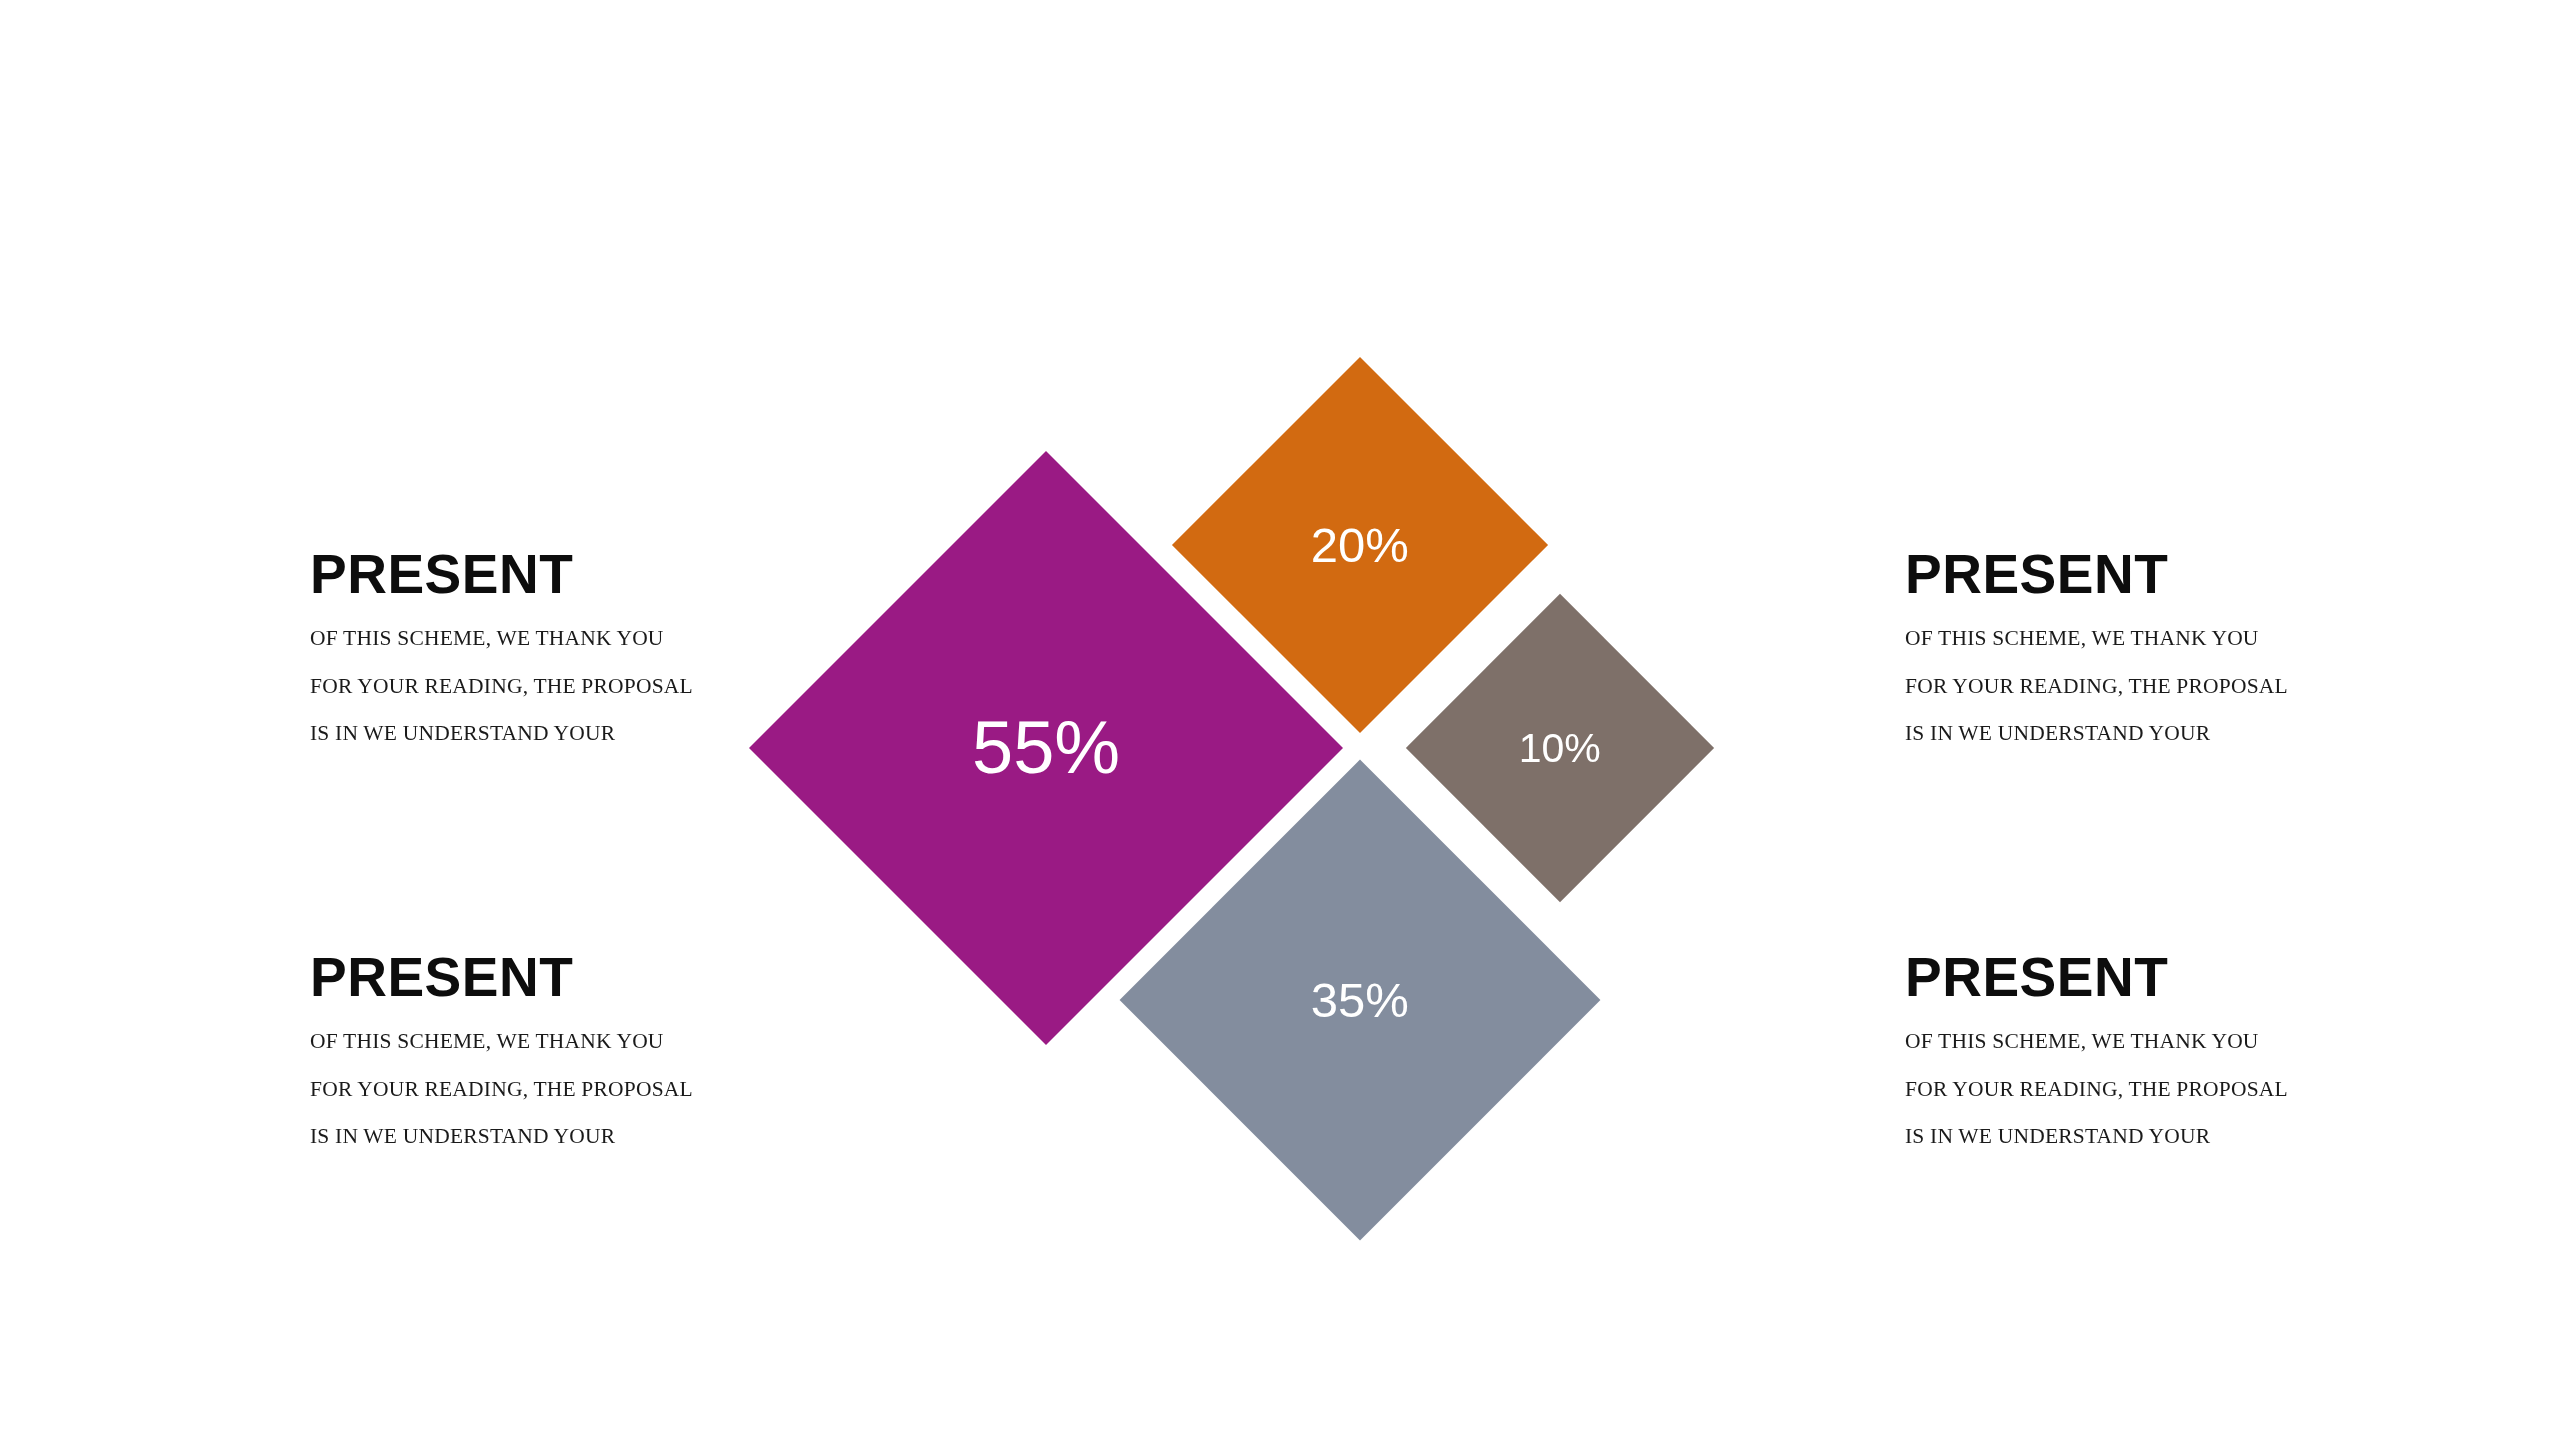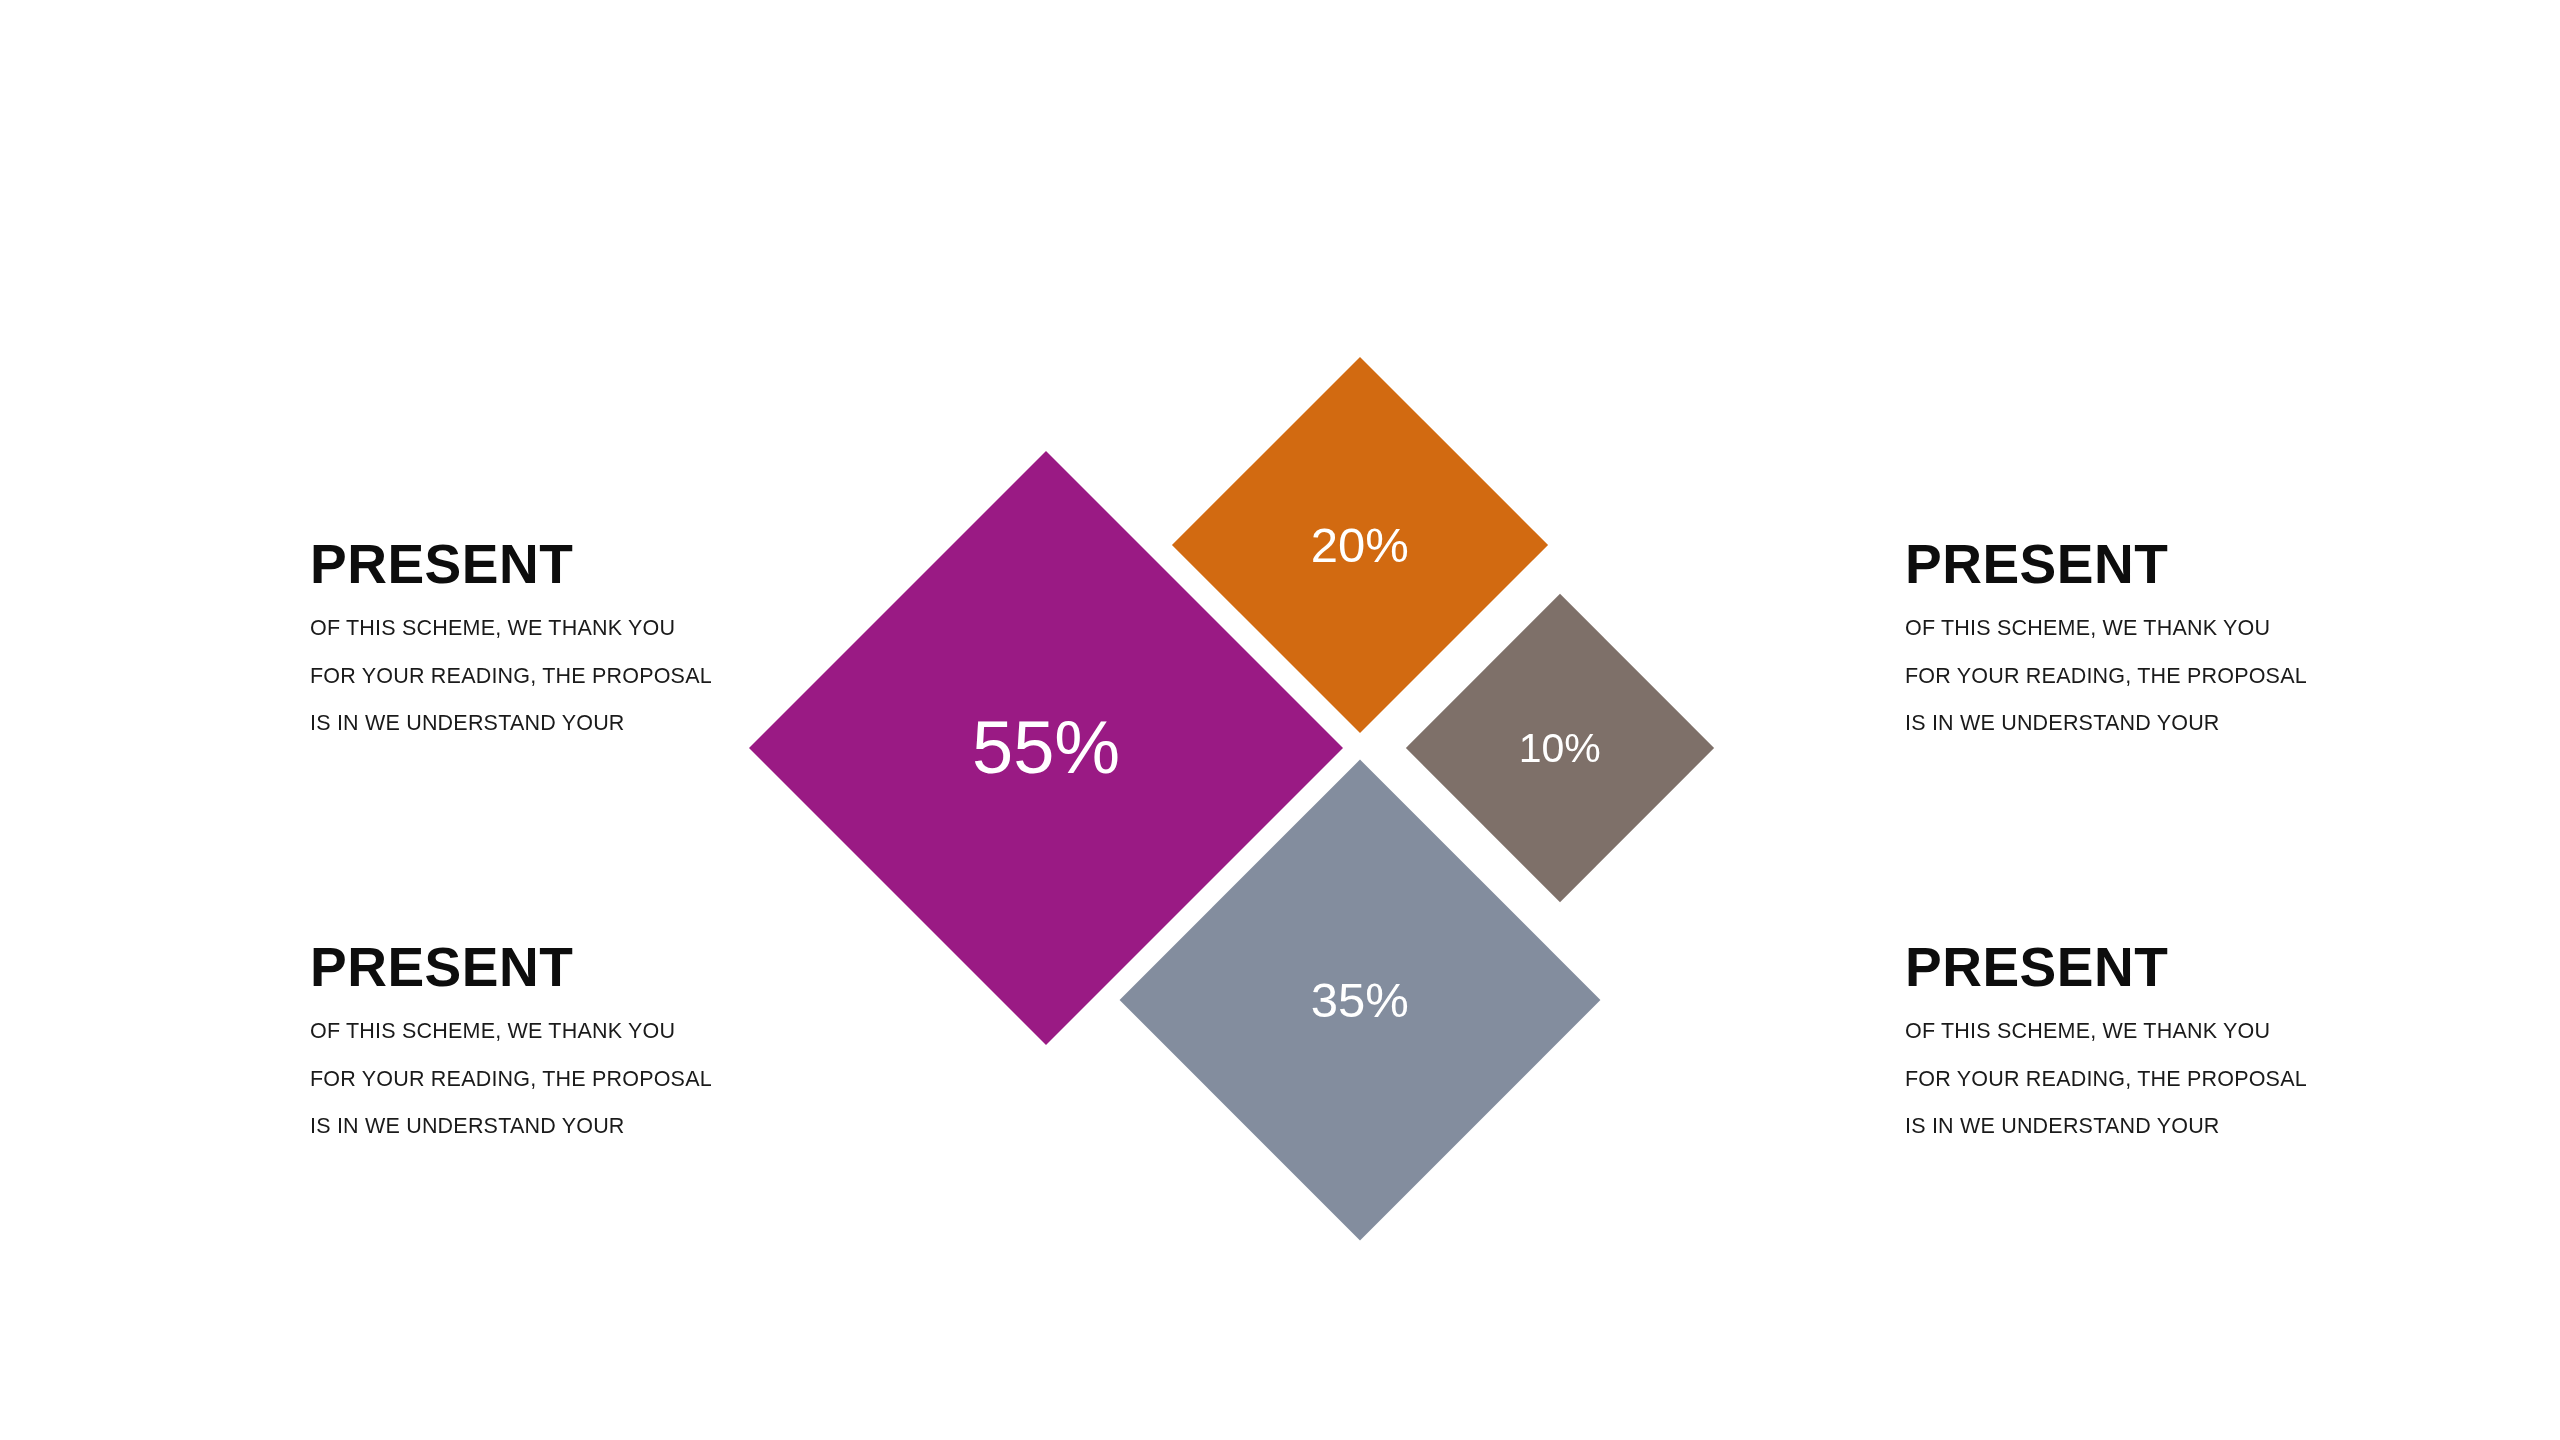--- a/index.html
+++ b/index.html
@@ -27,25 +27,25 @@
     position: absolute;
     width: 430px;
   }
   .text-block .heading {
     font-family: "Liberation Sans", sans-serif;
     font-weight: bold;
     font-size: 55px;
     letter-spacing: 0.5px;
     color: #0d0d0d;
     line-height: 1.0;
-    margin: 2px 0 26px 0;
+    margin: 12px 0 26px 0;
     white-space: nowrap;
   }
   .text-block .body-line {
-    font-family: Liberation Sans, sans-serif;
+    font-family: Liberation Serif, serif;
     font-weight: normal;
     font-size: 21.5px;
     letter-spacing: 0.2px;
     color: #1a1a1a;
     line-height: 1.0;
     margin: 0 0 26px 0;
     white-space: nowrap;
   }
   .text-block .body-line:last-child { margin-bottom: 0; }
 

